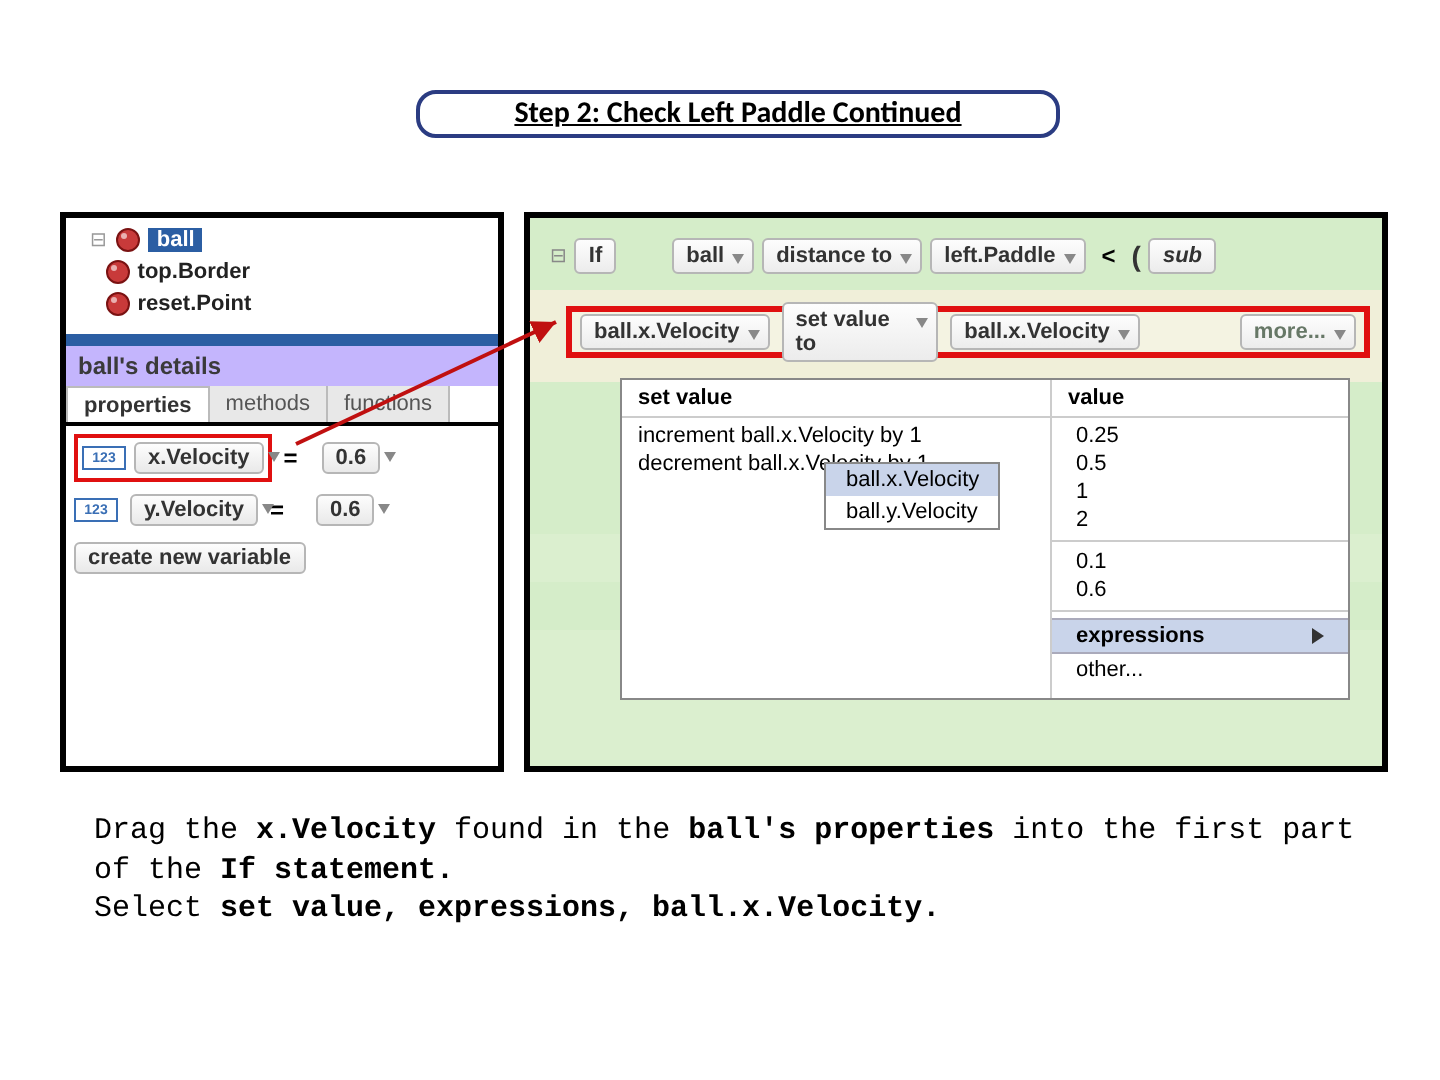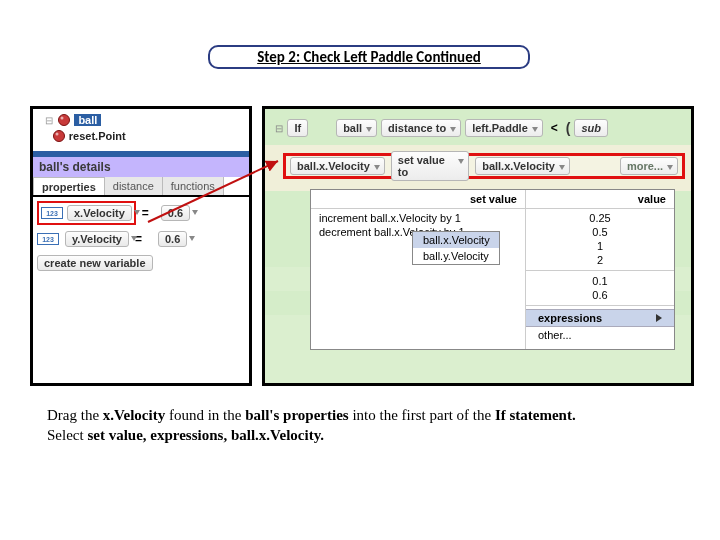--- a/index.html
+++ b/index.html
@@ -186,42 +186,40 @@
     position:absolute;
     left:45px; top:80px;
     width:365px;
     background:#fff;
     border:1px solid #888;
     font-size:11px;
   }
   .ctx-head {
     display:flex;
     border-bottom:1px solid #ccc;
-    text-align:right;
   }
   .ctx-head .col1 {
     flex: 0 0 215px; padding:3px 8px;
     font-weight:700;
     border-right:1px solid #ccc;
   }
   .ctx-head .col2 {
     flex:1; padding:3px 8px; font-weight:700;
   }
   .ctx-body { display:flex; }
   .ctx-body .col1 {
     flex: 0 0 215px; border-right:1px solid #ccc;
     padding:2px 8px 6px 8px;
   }
   .ctx-body .col2 {
     flex:1; padding:2px 0 6px 0;
   }
   .ctx-item { padding:1px 0; }
   .val-item {
     padding:1px 12px;
-    text-align:center;
   }
   .val-sep { border-top:1px solid #ccc; margin:3px 0; }
   .exp-row {
     background:#c9d4ea;
     padding:2px 12px;
     font-weight:700;
     display:flex; justify-content:space-between; align-items:center;
     border-top:1px solid #aab;
     border-bottom:1px solid #aab;
     gap:32px;
@@ -244,21 +242,21 @@
   
   .arrow-svg {
     position:absolute; left:30px; top:106px;
     width:430px; height:280px; pointer-events:none;
     z-index:4;
   }
 
   
   .foot {
     position:absolute; left:47px; top:406px; right:40px;
-    font-family: Liberation Serif, serif;
+    font-family: Liberation Mono, monospace;
     font-size:15px;
     line-height:1.3;
     color:#000;
   }
   .foot .b { font-weight:700; }
 </style>
 </head>
 <body>
 
 <div class="title-box">
@@ -272,40 +270,50 @@
       <span class="tree-twisty">⊟</span>
       <span class="obj-icon">
         <svg width="14" height="14">
             <circle cx="7" cy="7" r="5.5" fill="#c83a3a" stroke="#7a1212"></circle>
             <circle cx="5" cy="5" r="1.5" fill="#fff" opacity=".6"></circle>
           </svg>
       </span>
       <span class="tree-label sel">ball</span>
     </div>
 
+    <div class="tree-row">
+      <span class="tree-twisty">&nbsp;</span>
+      <span class="obj-icon">
+        <svg width="14" height="14">
+            <circle cx="7" cy="7" r="5.5" fill="#c83a3a" stroke="#7a1212"></circle>
+            <circle cx="5" cy="5" r="1.5" fill="#fff" opacity=".6"></circle>
+          </svg>
+      </span>
+      <span class="tree-label">top.Border</span>
+    </div>
 
     <div class="tree-row">
       <span class="tree-twisty">&nbsp;</span>
       <span class="obj-icon">
         <svg width="14" height="14">
             <circle cx="7" cy="7" r="5.5" fill="#c83a3a" stroke="#7a1212"></circle>
             <circle cx="5" cy="5" r="1.5" fill="#fff" opacity=".6"></circle>
           </svg>
       </span>
       <span class="tree-label">reset.Point</span>
     </div>
 
   </div>
 
   <div class="blue-bar"></div>
   <div class="details-head">ball's details</div>
 
   <div class="tabs-row">
     <div class="tab active">properties</div>
-    <div class="tab">distance</div>
+    <div class="tab">methods</div>
     <div class="tab">functions</div>
   </div>
 
   <div class="prop-body">
 
     <div class="prop-row">
       <span class="red-box-prop">
         <span class="badge123">123</span>
         <span class="token drop">x.Velocity</span>
       </span>

